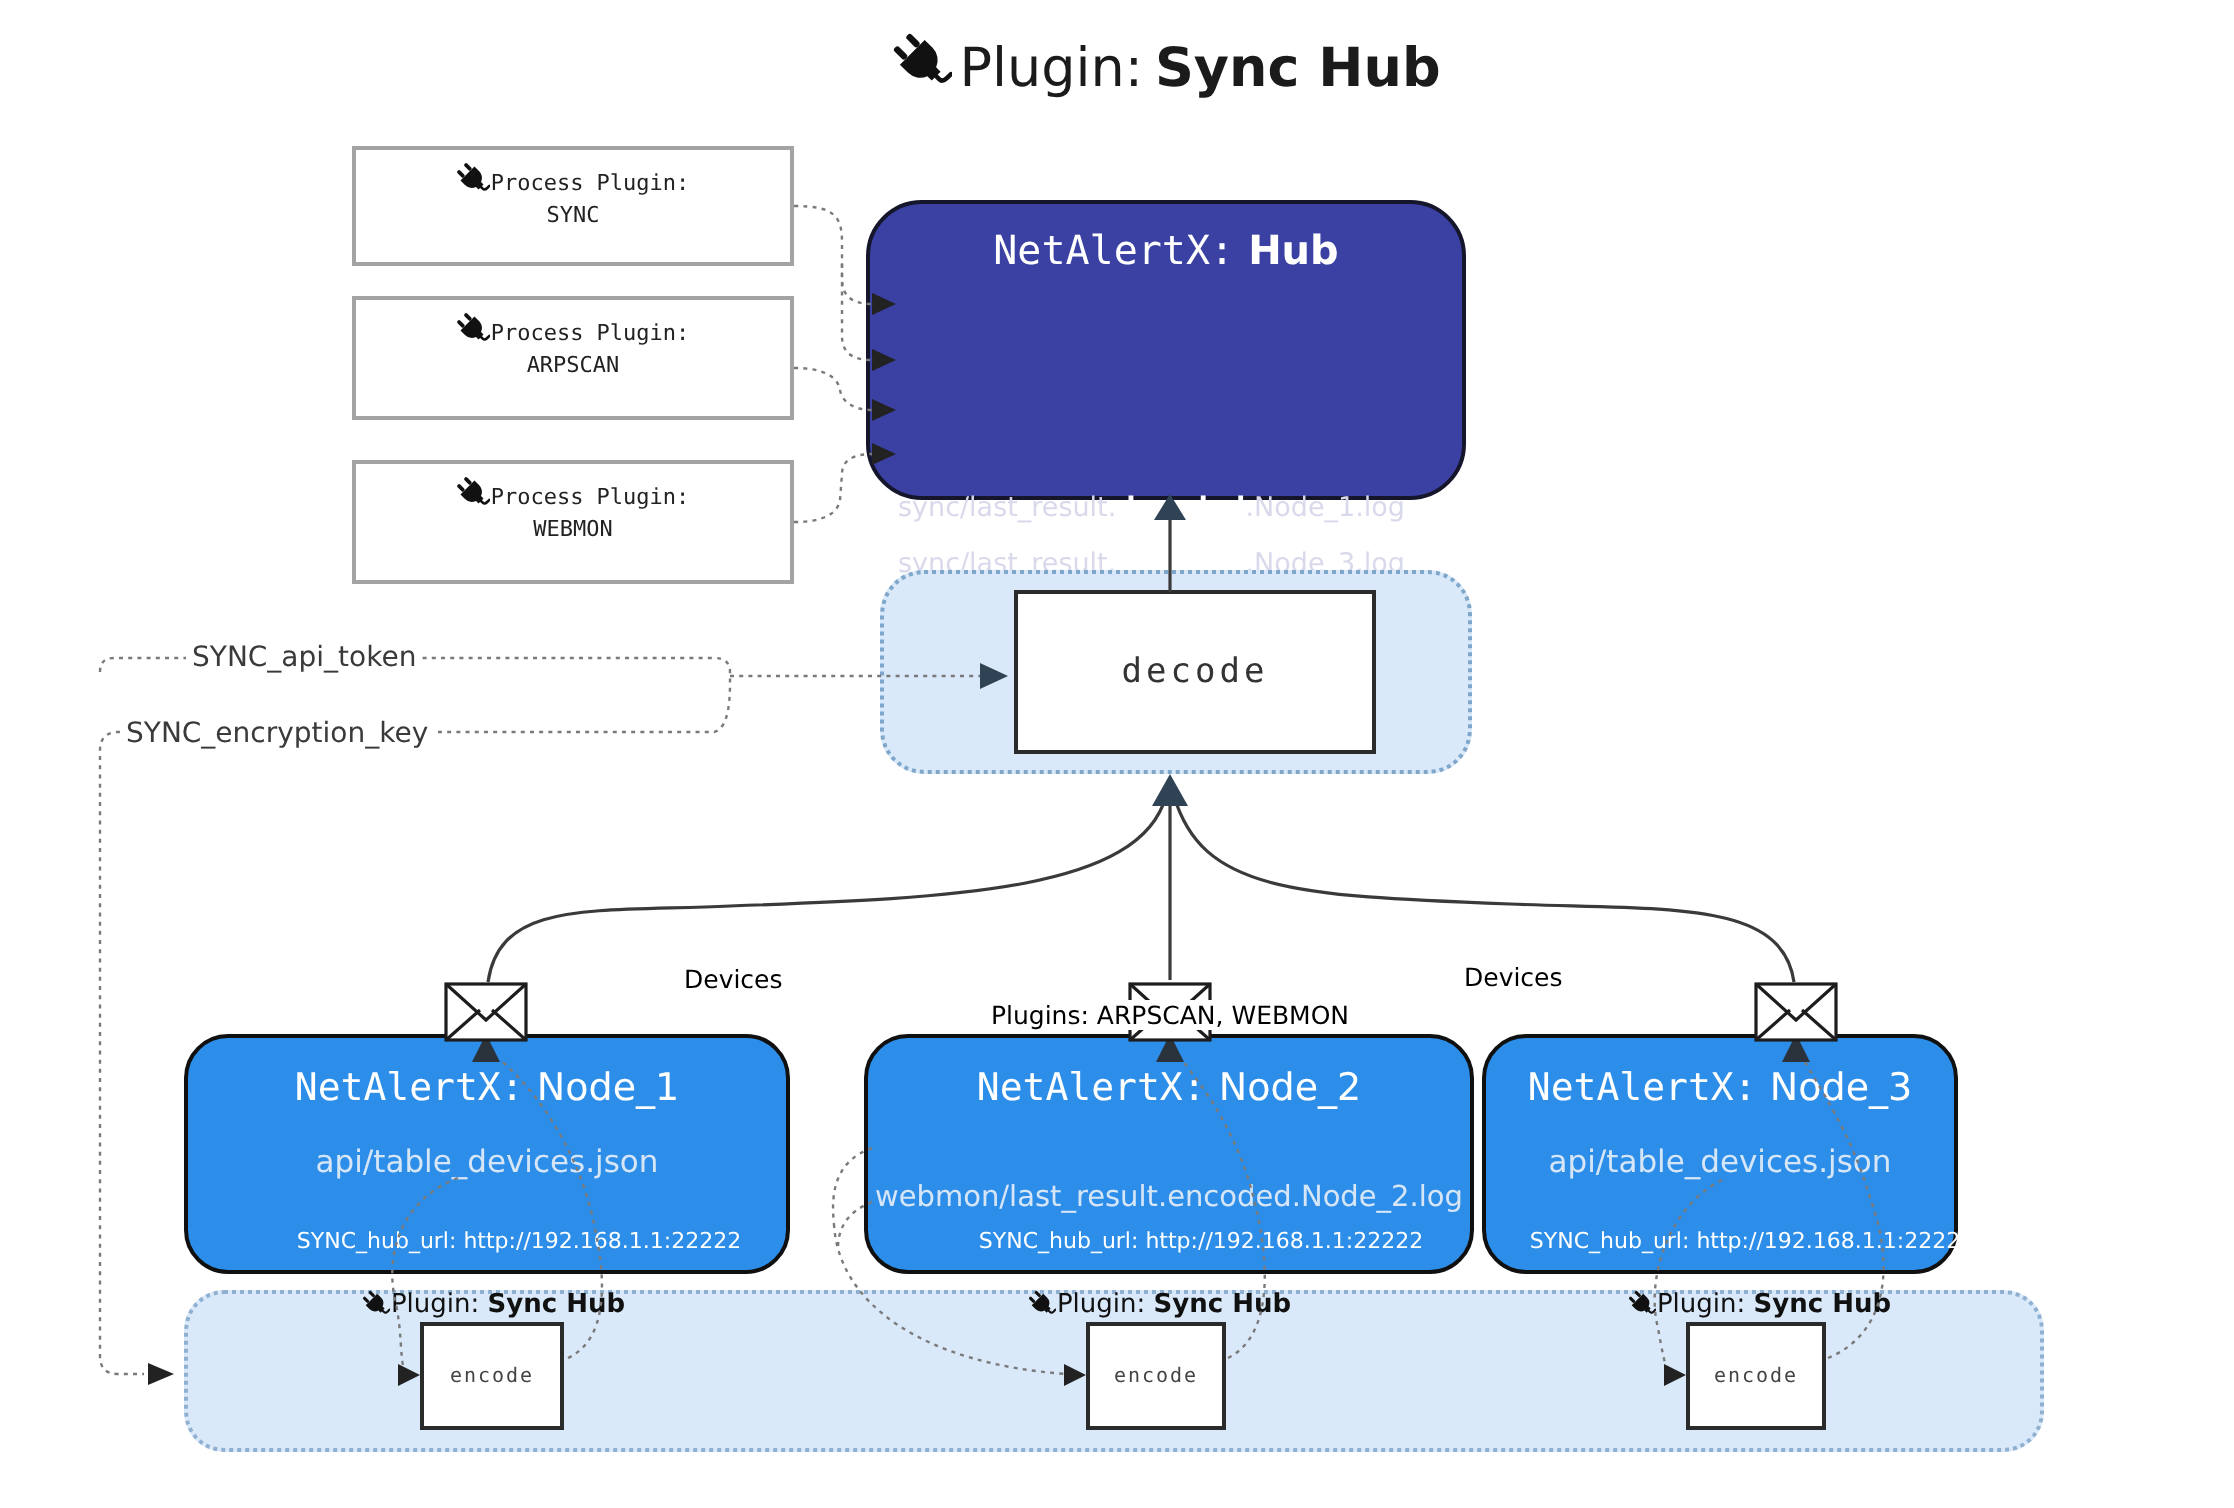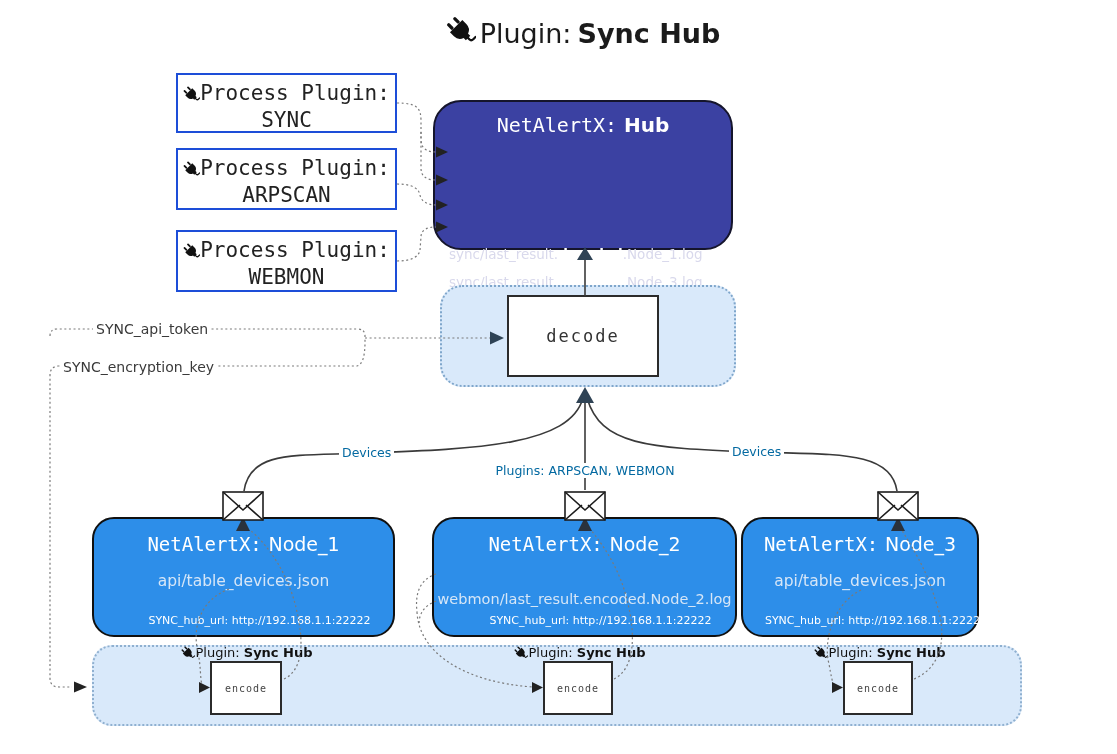--- a/index.html
+++ b/index.html
@@ -8,42 +8,42 @@
   .mono{font-family:"DejaVu Sans Mono","Liberation Mono",monospace;}
   .abs{position:absolute;}
   .z1{z-index:1;} .z3{z-index:3;}
   svg.wires{position:absolute;left:0;top:0;z-index:2;pointer-events:none;}
   svg.plug{display:inline-block;vertical-align:-3px;}
   
   .title{left:433px;top:16px;width:300px;text-align:center;font-size:27px;white-space:nowrap;}
   .title .pref{margin:0 6px 0 4px;}
   .title b{font-weight:bold;}
   
-  .pbox{left:176px;width:221px;background:#fff;border:2px solid #1d4ed8;box-sizing:border-box;
-        text-align:center;font-size:21px;color:#222;padding-top:6px;}
+  .pbox{left:176px;width:221px;background:#fff;border:2px solid #a3a3a3;box-sizing:border-box;
+        text-align:center;font-size:11px;color:#222;padding-top:6px;}
   .pbox .row1{white-space:nowrap;}
   .pbox .row2{margin-top:3px;}
   
   .huburl{left:433px;top:79px;width:300px;text-align:center;font-size:10.5px;color:#222;}
   .hub{left:433px;top:100px;width:300px;height:150px;background:#3b41a2;border:2px solid #15152c;
        border-radius:28px;box-sizing:border-box;color:#fff;}
   .hub .htitle{position:absolute;left:0;top:11px;width:100%;text-align:center;font-size:20px;white-space:nowrap;}
   .hub .htitle .app{margin-right:0.35em;}
   .hub .htitle b{font-family:"DejaVu Sans","Liberation Sans",sans-serif;font-weight:bold;}
   .hline{position:absolute;left:14px;font-size:13.5px;color:#d9d9ec;white-space:nowrap;}
   .hline b{color:#fff;}
   
   .dpanel{left:440px;top:285px;width:296px;height:102px;background:#d9e9fa;border:2px dotted #7fa6cb;
           border-radius:22px;box-sizing:border-box;}
-  .dbox{left:507px;top:295px;width:152px;height:82px;background:#fff;border:2px solid #2b2b2b;
+  .dbox{left:507px;top:295px;width:181px;height:82px;background:#fff;border:2px solid #2b2b2b;
         box-sizing:border-box;display:flex;align-items:center;justify-content:center;
         font-size:17px;letter-spacing:2px;color:#333;}
   
   .lab{background:#fff;padding:0 3px;font-size:14px;color:#3a3a3a;white-space:nowrap;}
-  .elab{background:#fff;padding:0 3px;font-size:12.5px;color:#0369a1;white-space:nowrap;}
+  .elab{background:#fff;padding:0 3px;font-size:12.5px;color:#000000;white-space:nowrap;margin-top:37px;}
   
   .node{top:517px;height:120px;background:#2d8ee9;border:2px solid #101010;border-radius:22px;
         box-sizing:border-box;color:#fff;}
   .node .ntitle{position:absolute;left:0;top:14px;width:100%;text-align:center;font-size:19px;white-space:nowrap;}
   .node .ntitle .app{margin-right:0.35em;}
   .node .ntitle b{font-family:"DejaVu Sans","Liberation Sans",sans-serif;font-weight:normal;}
   .nfile{position:absolute;left:0;width:100%;text-align:center;color:#d6e6f7;white-space:nowrap;}
   .nurl{position:absolute;left:0;bottom:8px;width:100%;text-align:center;font-size:11px;color:#fff;white-space:nowrap;margin-left:16px;}
   
   .bpanel{left:92px;top:645px;width:930px;height:81px;background:#d9e9fa;border:2px dotted #8fb0d0;

